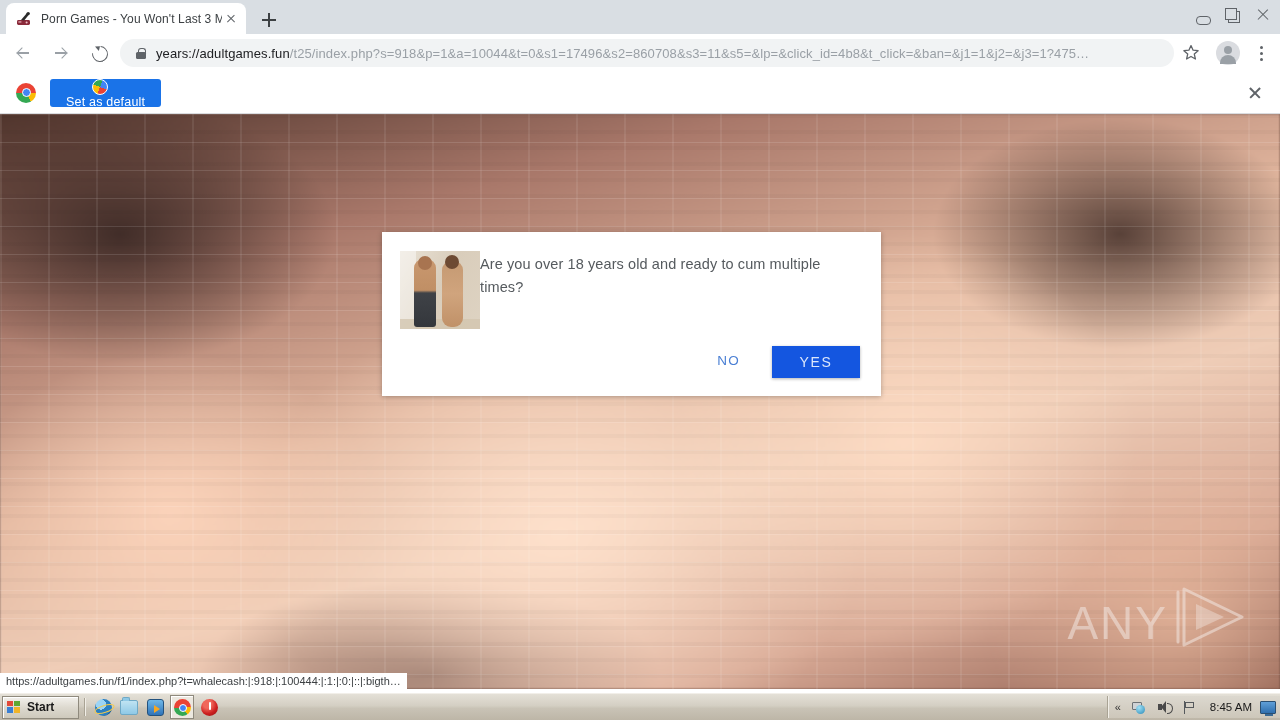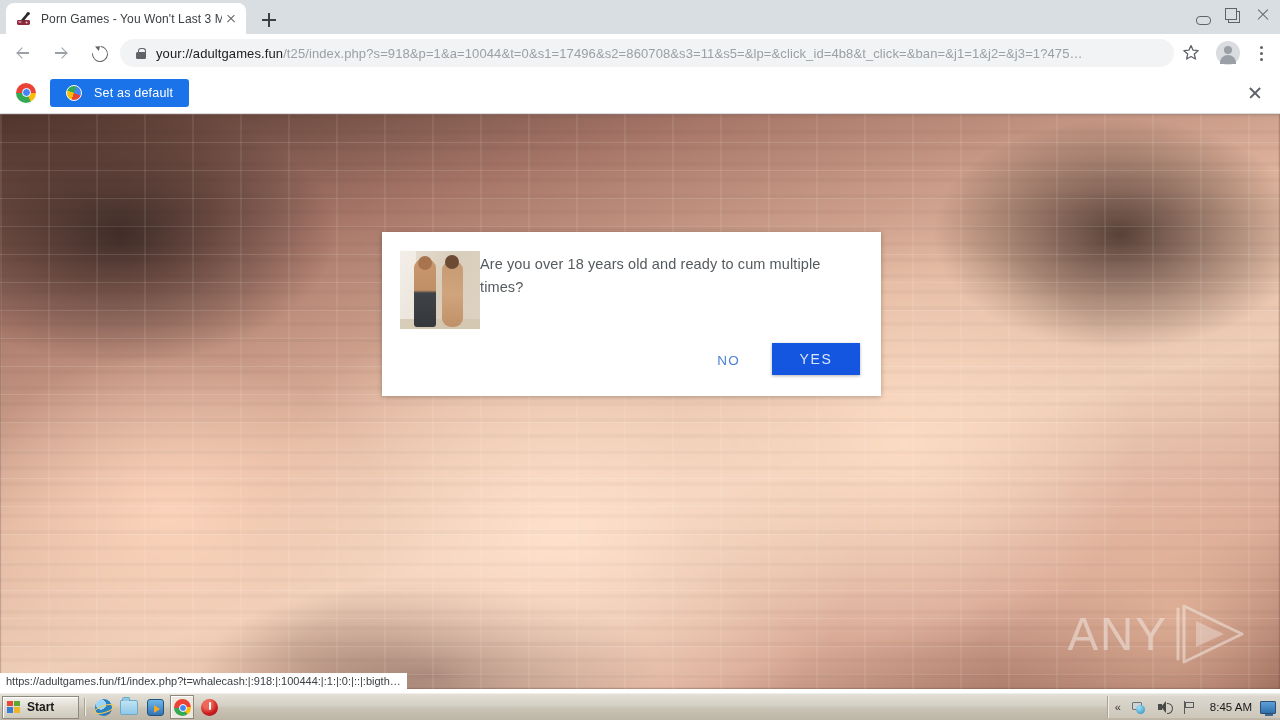--- a/index.html
+++ b/index.html
@@ -81,21 +81,21 @@
     position:relative;height:42px;background:#fff;border-bottom:1px solid #dadce0;
     display:flex;align-items:center;padding:0 12px;box-sizing:border-box;
   }
   .chrome-logo{width:20px;height:20px;border-radius:50%;flex:none;margin-left:4px;
     background:conic-gradient(from -30deg,#ea4335 0 33%,#fbbc05 0 50%,#34a853 0 83%,#ea4335 0);
     position:relative;}
   .chrome-logo:after{content:"";position:absolute;left:5.5px;top:5.5px;width:9px;height:9px;border-radius:50%;background:#4285f4;border:1.5px solid #fff;box-sizing:border-box;}
   .infobar-text{font-size:13.5px;color:#3c4043;margin-left:16px;letter-spacing:.1px;}
   .setdefault{
     margin-left:14px;height:28px;background:#1a73e8;color:#fff;border:none;border-radius:3px;
-    font-size:12.5px;font-family:inherit;display:flex;align-items:center;padding:0 16px;cursor:pointer;letter-spacing:.2px;
+    font-size:12.5px;font-family:inherit;display:flex;align-items:center;padding:0 16px;cursor:pointer;letter-spacing:.2px;flex-direction:column;
   }
   .shield{width:16px;height:16px;margin-right:12px;flex:none;border-radius:50%;
     background:conic-gradient(from 200deg,#fbbc05 0 25%,#34a853 0 50%,#4285f4 0 75%,#ea4335 0);
     border:1px solid #fff;box-sizing:border-box;}
   .infobar-close{position:absolute;right:16px;top:12px;width:18px;height:18px;cursor:pointer;}
   .infobar-close:before,.infobar-close:after{content:"";position:absolute;left:2px;top:8px;width:14px;height:1.6px;background:#5f6368;}
   .infobar-close:before{transform:rotate(45deg);} .infobar-close:after{transform:rotate(-45deg);}
 
   
   .viewport{position:relative;width:1280px;height:575px;overflow:hidden;background:#6b4a3e;}
@@ -120,21 +120,21 @@
     mix-blend-mode:screen;opacity:.55;
   }
   .blocknoise{
     position:absolute;inset:0;
     background-image:repeating-linear-gradient(to bottom, rgba(0,0,0,.05) 0 4px, rgba(0,0,0,0) 4px 16px);
     opacity:.5;
   }
 
   
   .watermark{
-    position:absolute;right:30px;bottom:22px;display:flex;align-items:center;gap:4px;
+    position:absolute;right:30px;bottom:39px;display:flex;align-items:flex-end;gap:4px;
     opacity:.55;
   }
   .wm-text{font-size:46px;color:#f2e7e2;letter-spacing:2px;font-family:"Liberation Sans",sans-serif;}
   .wm-play{width:74px;height:66px;position:relative;margin:0 2px;}
   .wm-play svg{display:block;}
 
   
   .dialog{
     position:absolute;left:382px;top:118px;width:499px;height:164px;background:#fff;
     box-shadow:0 1px 5px rgba(0,0,0,.28);
@@ -149,21 +149,21 @@
   .dlg-thumb .fig-a-head{position:absolute;left:18px;top:5px;width:14px;height:14px;border-radius:50%;background:#a87450;}
   .dlg-thumb .fig-b{position:absolute;left:42px;top:10px;width:21px;height:66px;border-radius:9px;
     background:linear-gradient(180deg,#c59a73 0%,#d0a47d 50%,#c09168 100%);}
   .dlg-thumb .fig-b-head{position:absolute;left:45px;top:4px;width:14px;height:14px;border-radius:50%;background:#6d4a33;}
   .dlg-thumb .wallpanel{position:absolute;left:0;top:0;width:16px;height:78px;background:rgba(255,255,255,.45);}
   .dlg-thumb .floor{position:absolute;left:0;bottom:0;width:80px;height:10px;background:rgba(210,196,174,.75);}
   .dlg-text{
     font-size:14.5px;line-height:23px;color:#555a5e;letter-spacing:.1px;
     padding-top:2px;
   }
-  .dlg-actions{position:absolute;right:21px;bottom:18px;display:flex;align-items:flex-start;}
+  .dlg-actions{position:absolute;right:21px;bottom:18px;display:flex;align-items:flex-end;}
   .btn-no{
     background:none;border:none;color:#4a7fd4;font-size:13.5px;font-family:inherit;
     letter-spacing:1.2px;padding:10px 18px;cursor:pointer;
   }
   .btn-yes{
     background:#1456e0;border:none;color:#dbe6fb;font-size:14px;font-family:inherit;
     letter-spacing:1.6px;width:88px;height:32px;margin-left:14px;cursor:pointer;
     box-shadow:0 1px 3px rgba(0,0,0,.3);
   }
 
@@ -268,21 +268,21 @@
         </span>
       <span class="navbtn">
           <span class="arrow fwd"></span>
         </span>
       <span class="navbtn">
           <span class="reload"></span>
         </span>
 
       <div class="omnibox">
         <span class="lock"></span>
-        <span class="urltext"><span class="host">your://</span><span class="host">adultgames.fun</span><span>/t25/index.php?s=918&amp;p=1&amp;a=10044&amp;t=0&amp;s1=17496&amp;s2=860708&amp;s3=11&amp;s5=&amp;lp=&amp;click_id=4b8&amp;t_click=&amp;ban=&amp;j1=1&amp;j2=&amp;j3=1?475…</span></span>
+        <span class="urltext"><span class="host">years://</span><span class="host">adultgames.fun</span><span>/t25/index.php?s=918&amp;p=1&amp;a=10044&amp;t=0&amp;s1=17496&amp;s2=860708&amp;s3=11&amp;s5=&amp;lp=&amp;click_id=4b8&amp;t_click=&amp;ban=&amp;j1=1&amp;j2=&amp;j3=1?475…</span></span>
       </div>
 
       <span class="star">
         <svg width="18" height="18" viewBox="0 0 18 18">
             <path d="M9 1.6l2.1 4.6 5 .5-3.8 3.4 1.1 4.9L9 12.5 4.6 15l1.1-4.9L1.9 6.7l5-.5z" fill="none" stroke="#5f6368" stroke-width="1.3" stroke-linejoin="round"></path>
           </svg>
       </span>
       <span class="profile"></span>
       <span class="kebab">
           <i></i>

